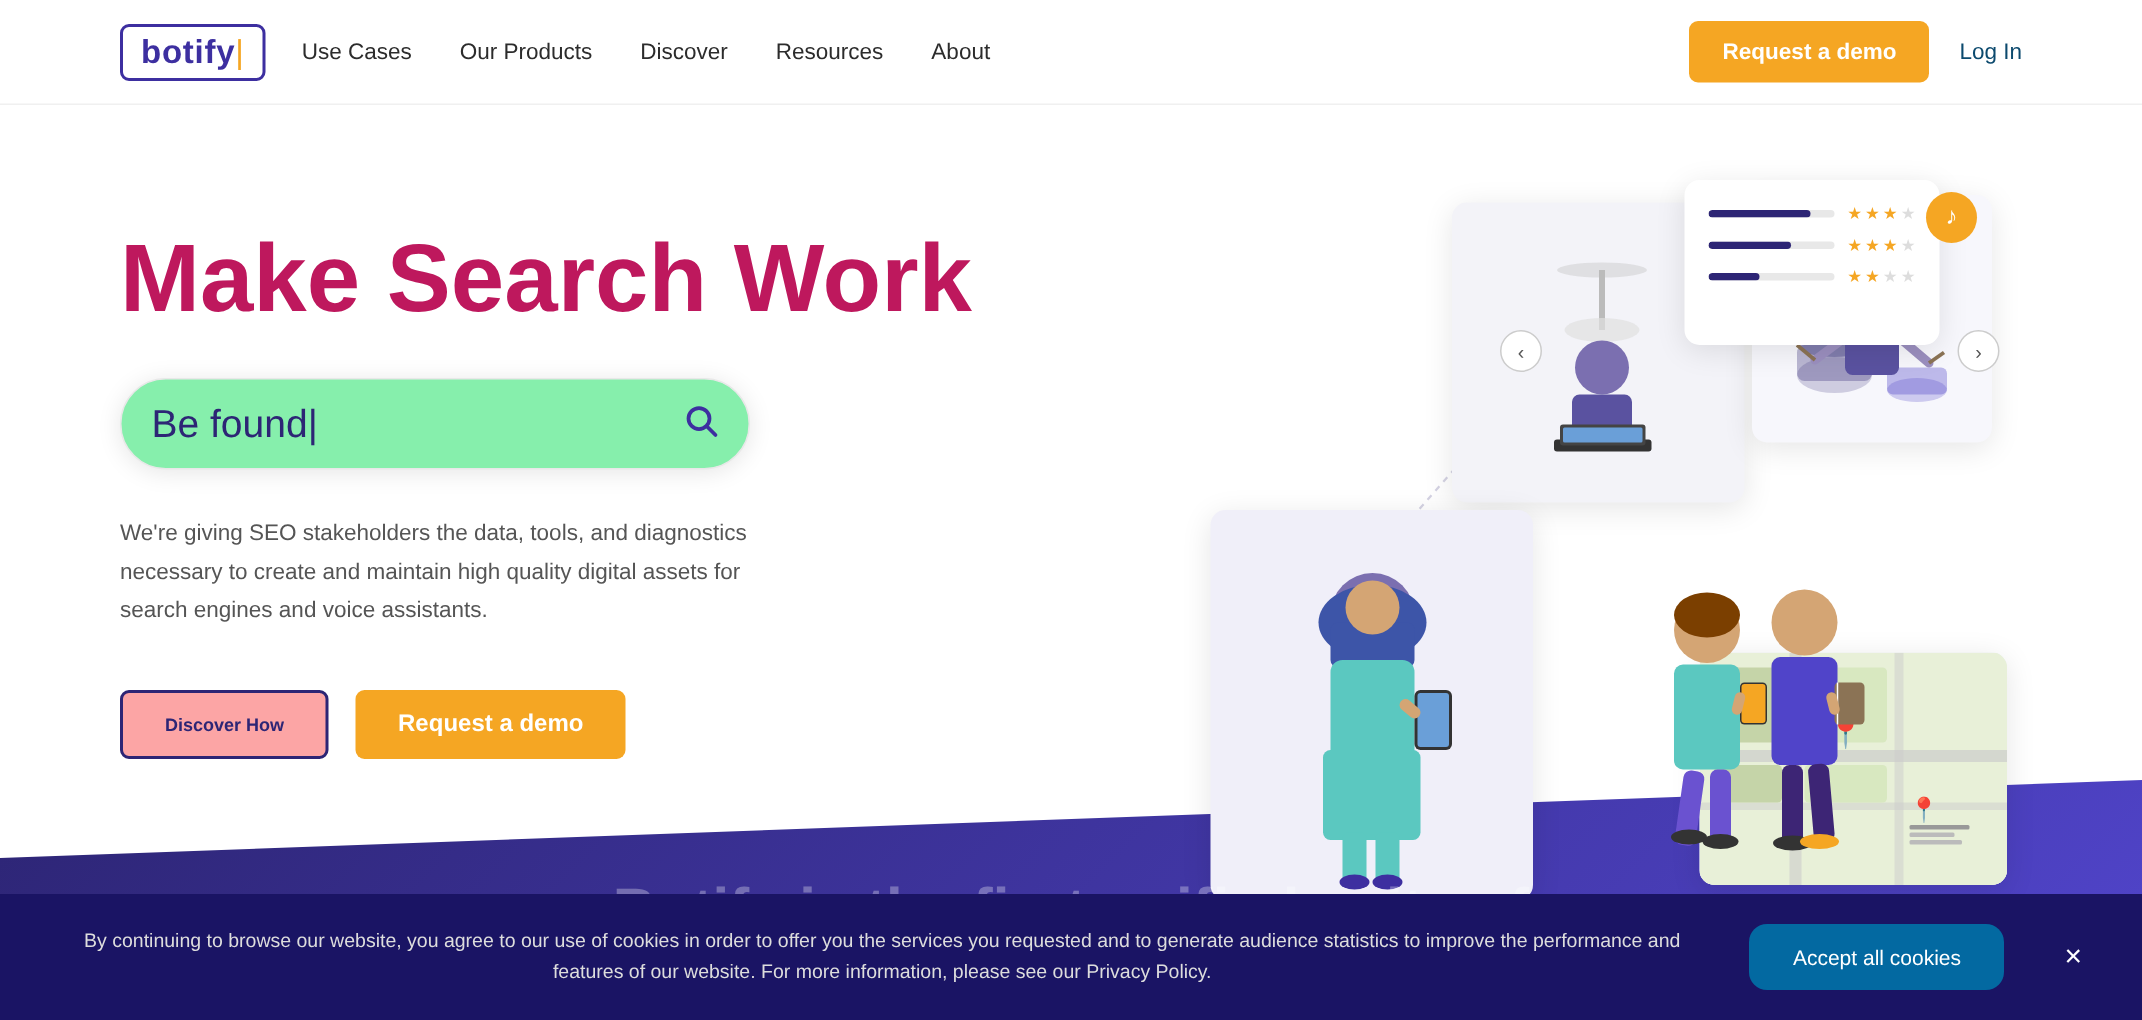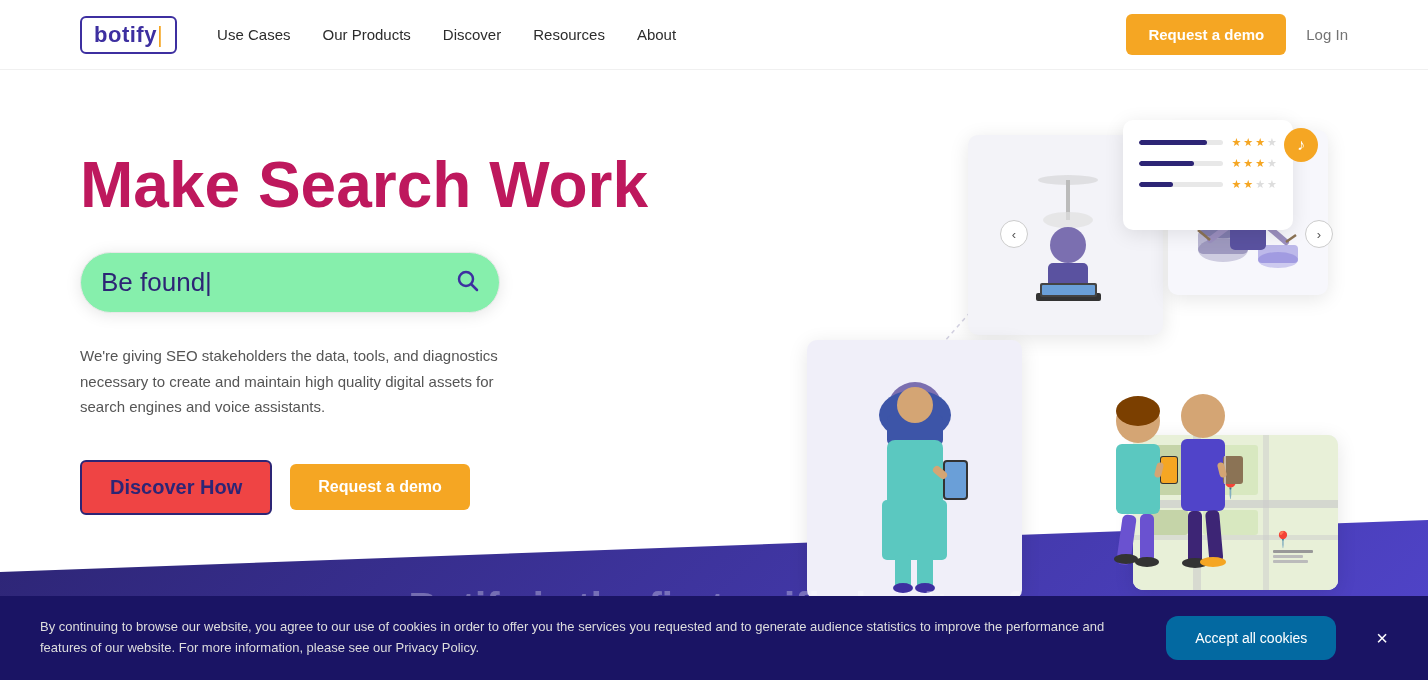--- a/index.html
+++ b/index.html
@@ -12,21 +12,21 @@
       padding: 14px 80px;
       background: #fff;
       border-bottom: 1px solid #f0f0f0;
       position: relative;
       z-index: 10;
     }
     .logo-wrap {
       border: 2px solid #3d2fa0;
       border-radius: 6px;
       padding: 4px 12px;
-      margin-right: 40px;
+      margin-right: 24px;
     }
     .logo-text {
       font-size: 22px;
       font-weight: 700;
       color: #3d2fa0;
       letter-spacing: 0.5px;
     }
     .logo-cursor {
       color: #f5a623;
       font-weight: 400;
@@ -54,21 +54,21 @@
       border: none;
       border-radius: 6px;
       padding: 12px 22px;
       font-size: 15px;
       font-weight: 600;
       cursor: pointer;
     }
     .btn-login {
       background: none;
       border: none;
-      color: #737373;
+      color: #0c4a6e;
       font-size: 15px;
       font-weight: 500;
       cursor: pointer;
     }
 
     
     .hero {
       display: flex;
       align-items: flex-start;
       padding: 60px 80px 0;
@@ -120,26 +120,26 @@
       line-height: 1.7;
       max-width: 430px;
       margin-bottom: 40px;
     }
     .hero-buttons {
       display: flex;
       gap: 18px;
       align-items: center;
     }
     .btn-discover {
-      background: #ef4444;
+      background: #fca5a5;
       border: 2px solid #2d2575;
       color: #2d2575;
       border-radius: 6px;
       padding: 14px 28px;
-      font-size: 20px;
+      font-size: 12px;
       font-weight: 600;
       cursor: pointer;
     }
     .btn-request {
       background: #f5a623;
       border: none;
       color: #fff;
       border-radius: 6px;
       padding: 14px 28px;
       font-size: 16px;
@@ -270,20 +270,21 @@
       align-items: center;
       padding: 20px 40px;
       z-index: 1000;
       gap: 30px;
     }
     .cookie-text {
       flex: 1;
       font-size: 13px;
       line-height: 1.6;
       color: #ddd;
+      text-align: center;
     }
     .btn-accept {
       background: #0369a1;
       color: #fff;
       border: none;
       border-radius: 12px;
       padding: 14px 24px;
       font-size: 14px;
       font-weight: 400;
       cursor: pointer;

